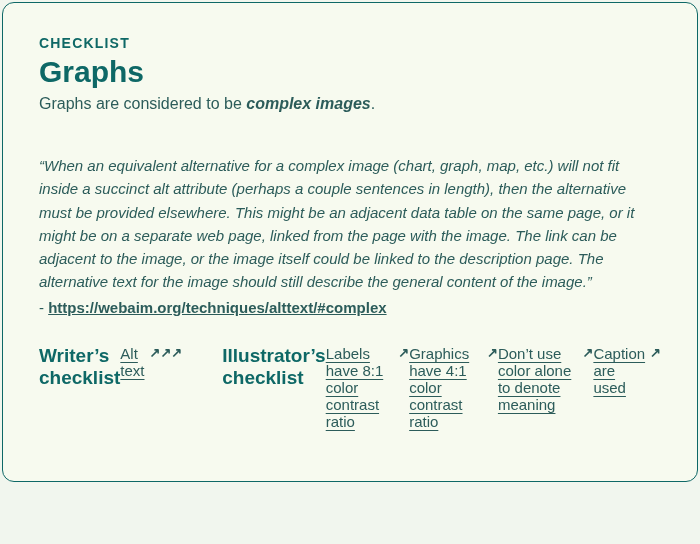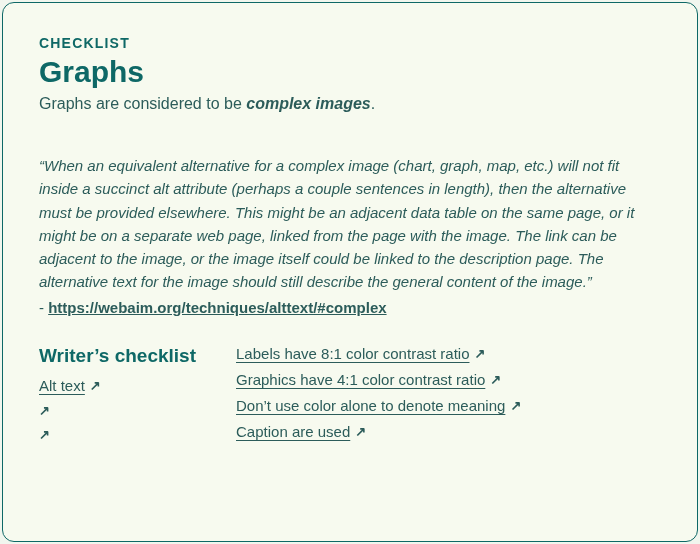--- a/index.html
+++ b/index.html
@@ -5,21 +5,21 @@
   * { box-sizing: border-box; margin: 0; padding: 0; }
   body {
     background: #f1f6ee;
     font-family: -apple-system, BlinkMacSystemFont, "Segoe UI", Helvetica, Arial, sans-serif;
     width: 700px;
     height: 544px;
     overflow: hidden;
   }
   .card {
     width: 696px;
-    height: 540px;
+    height: 480px;
     margin: 2px;
     border: 1.5px solid #0e6866;
     border-radius: 12px;
     background: #f7faef;
     padding: 32px 36px 30px 36px;
     color: #115e5b;
   }
   .kicker {
     font-size: 14px;
     font-weight: 700;
@@ -69,38 +69,38 @@
     margin-top: 26px;
   }
   .col-title {
     font-size: 19px;
     font-weight: 700;
     color: #0e6866;
     margin-bottom: 10px;
   }
   .check-item {
     display: inline-flex;
-    align-items: center;
+    align-items: flex-start;
     gap: 5px;
     font-size: 15px;
     color: #2c5c5a;
     margin-bottom: 9px;
     cursor: pointer;
   }
   .check-label {
     text-decoration: underline;
     text-underline-offset: 3px;
     text-decoration-color: #2c5c5a;
   }
   .arrow {
     font-size: 13px;
     text-decoration: none;
     font-weight: 600;
   }
-  .col { display: flex; flex-direction: column; align-items: flex-start; }
+  .col { display: flex; flex-direction: row; align-items: flex-start; }
 </style>
 </head>
 <body>
 
 <div class="card">
   <div class="kicker">CHECKLIST</div>
   <div class="title">Graphs</div>
   <div class="subtitle">
     <span>Graphs are considered to be </span><em>complex images</em><span>.</span>
   </div>
@@ -120,20 +120,21 @@
       </a>
       <a class="check-item">
         <span class="arrow">↗</span>
       </a>
       <a class="check-item">
         <span class="arrow">↗</span>
       </a>
     </div>
 
     <div class="col">
+      <div class="col-title">Illustrator’s checklist</div>
 
       <a class="check-item">
         <span class="check-label">Labels have 8:1 color contrast ratio</span>
         <span class="arrow">↗</span>
       </a>
       <a class="check-item">
         <span class="check-label">Graphics have 4:1 color contrast ratio</span>
         <span class="arrow">↗</span>
       </a>
       <a class="check-item">

